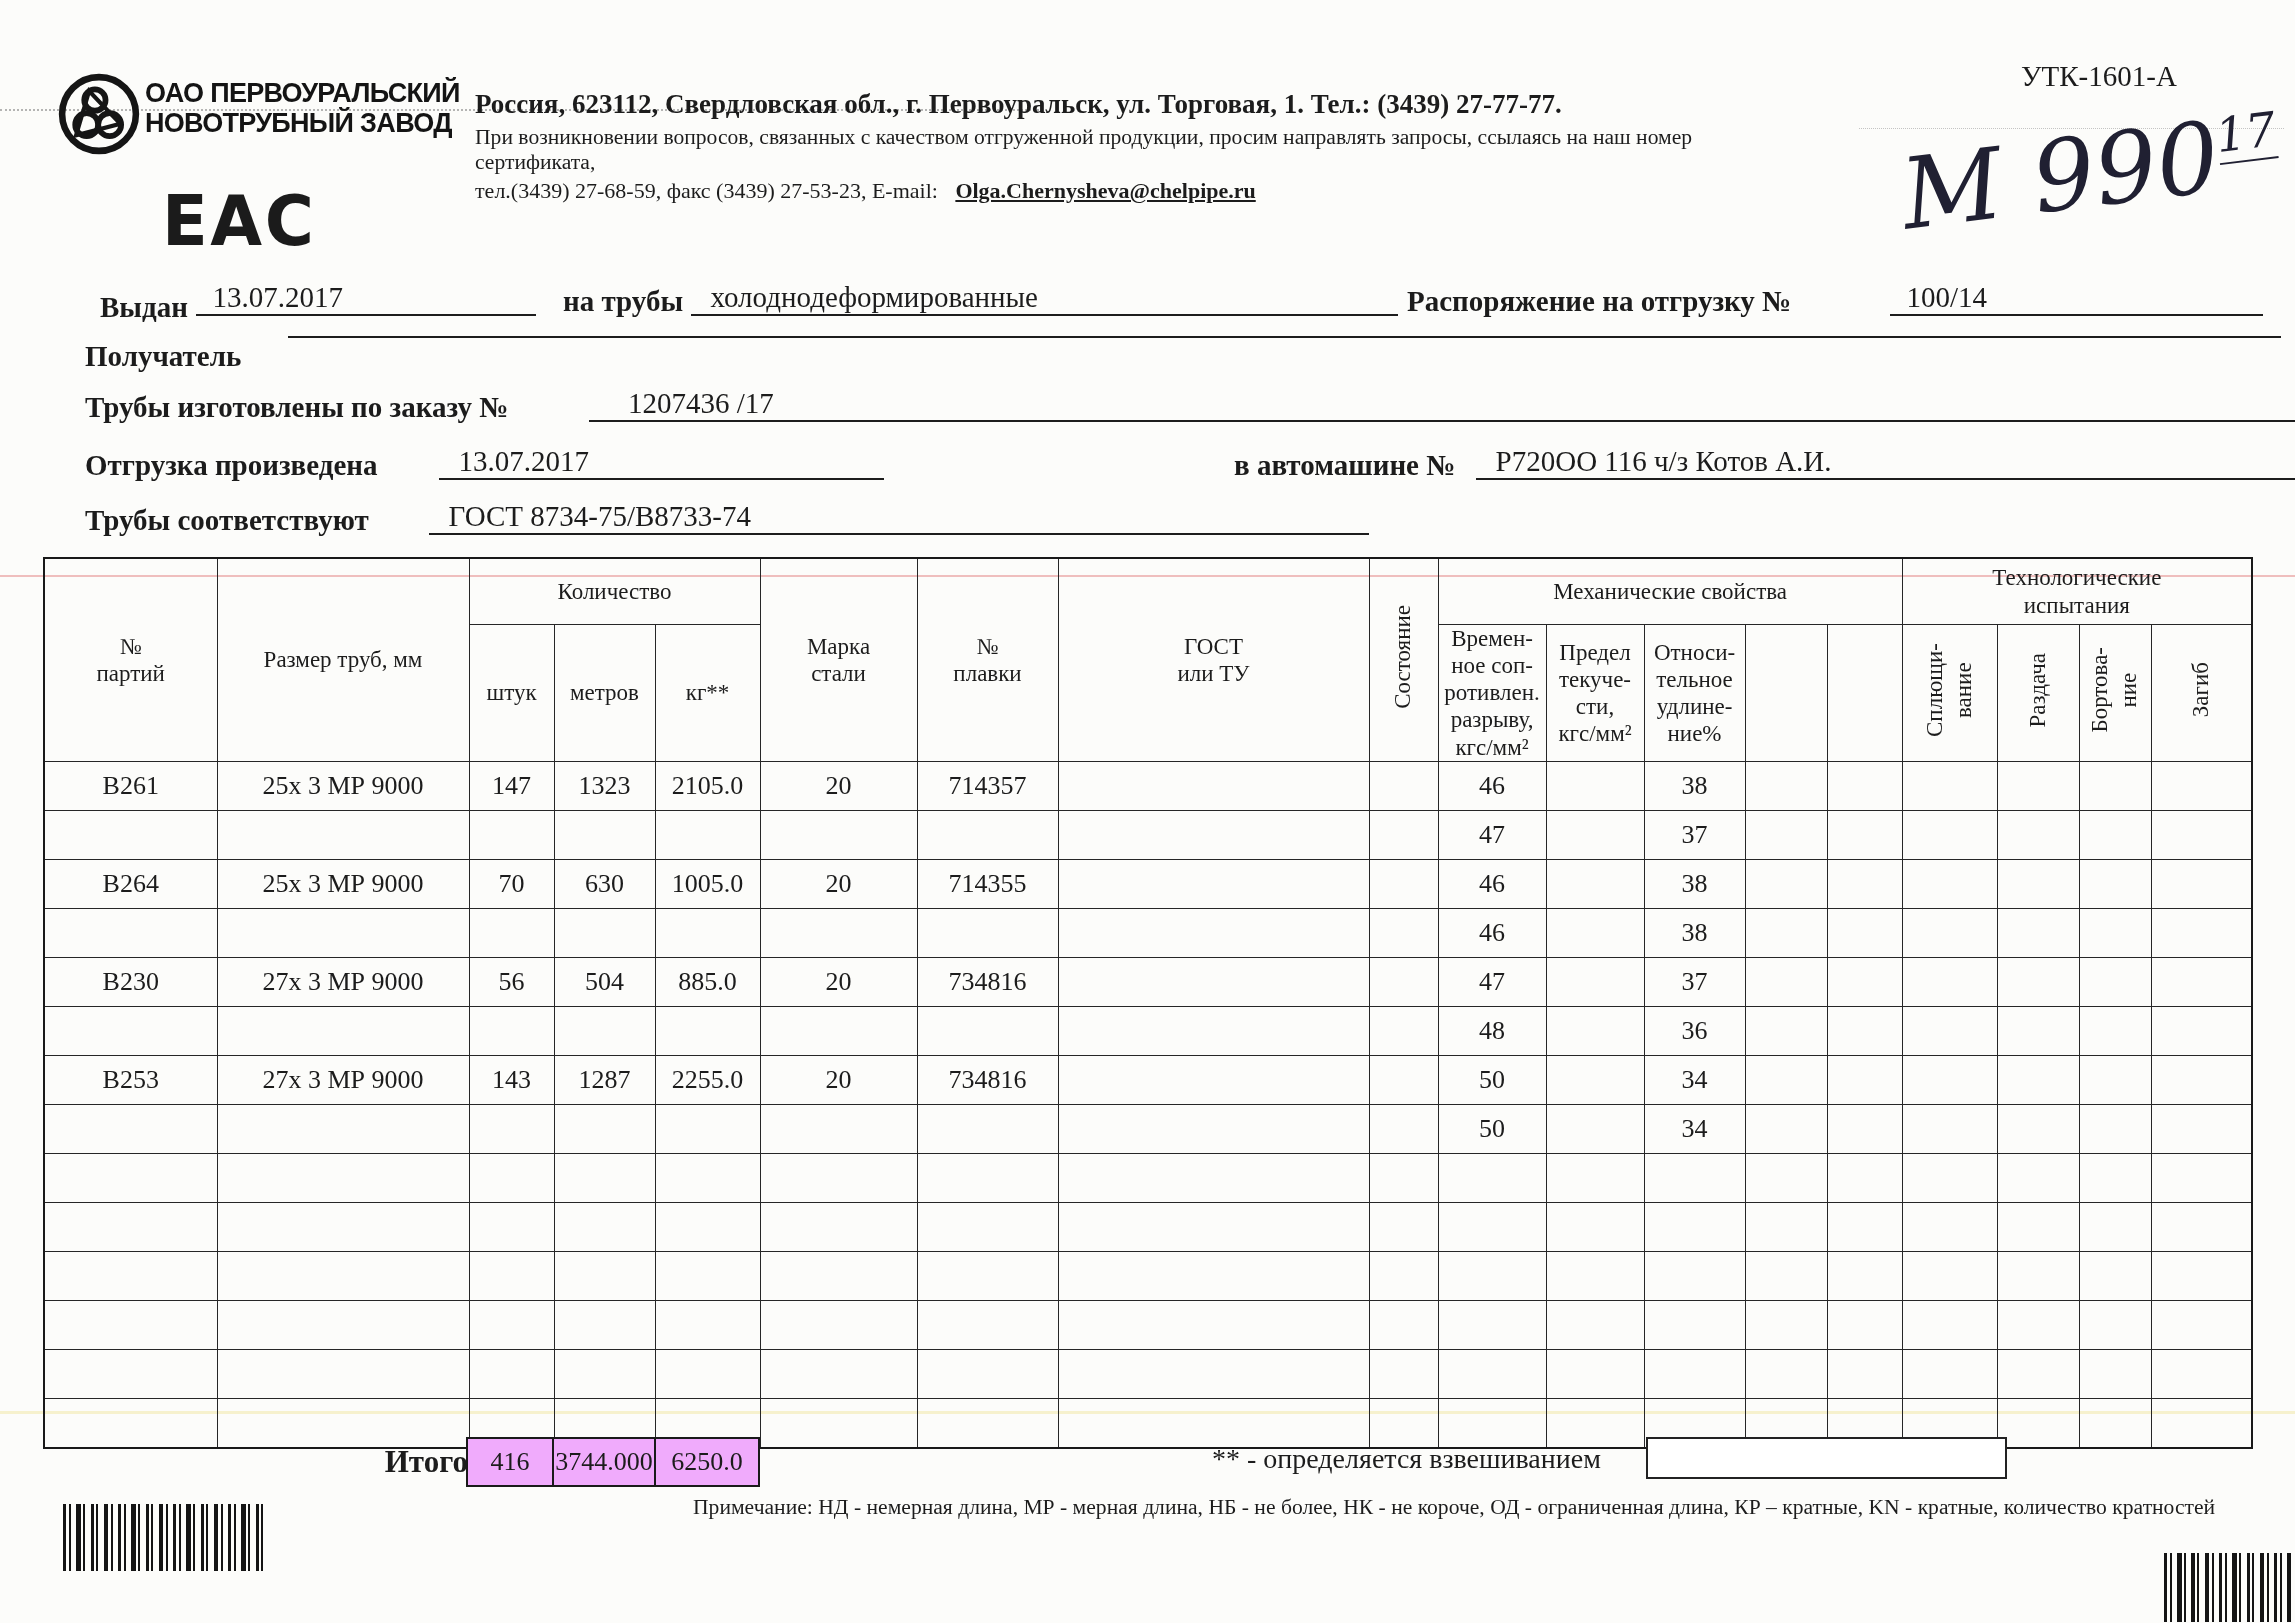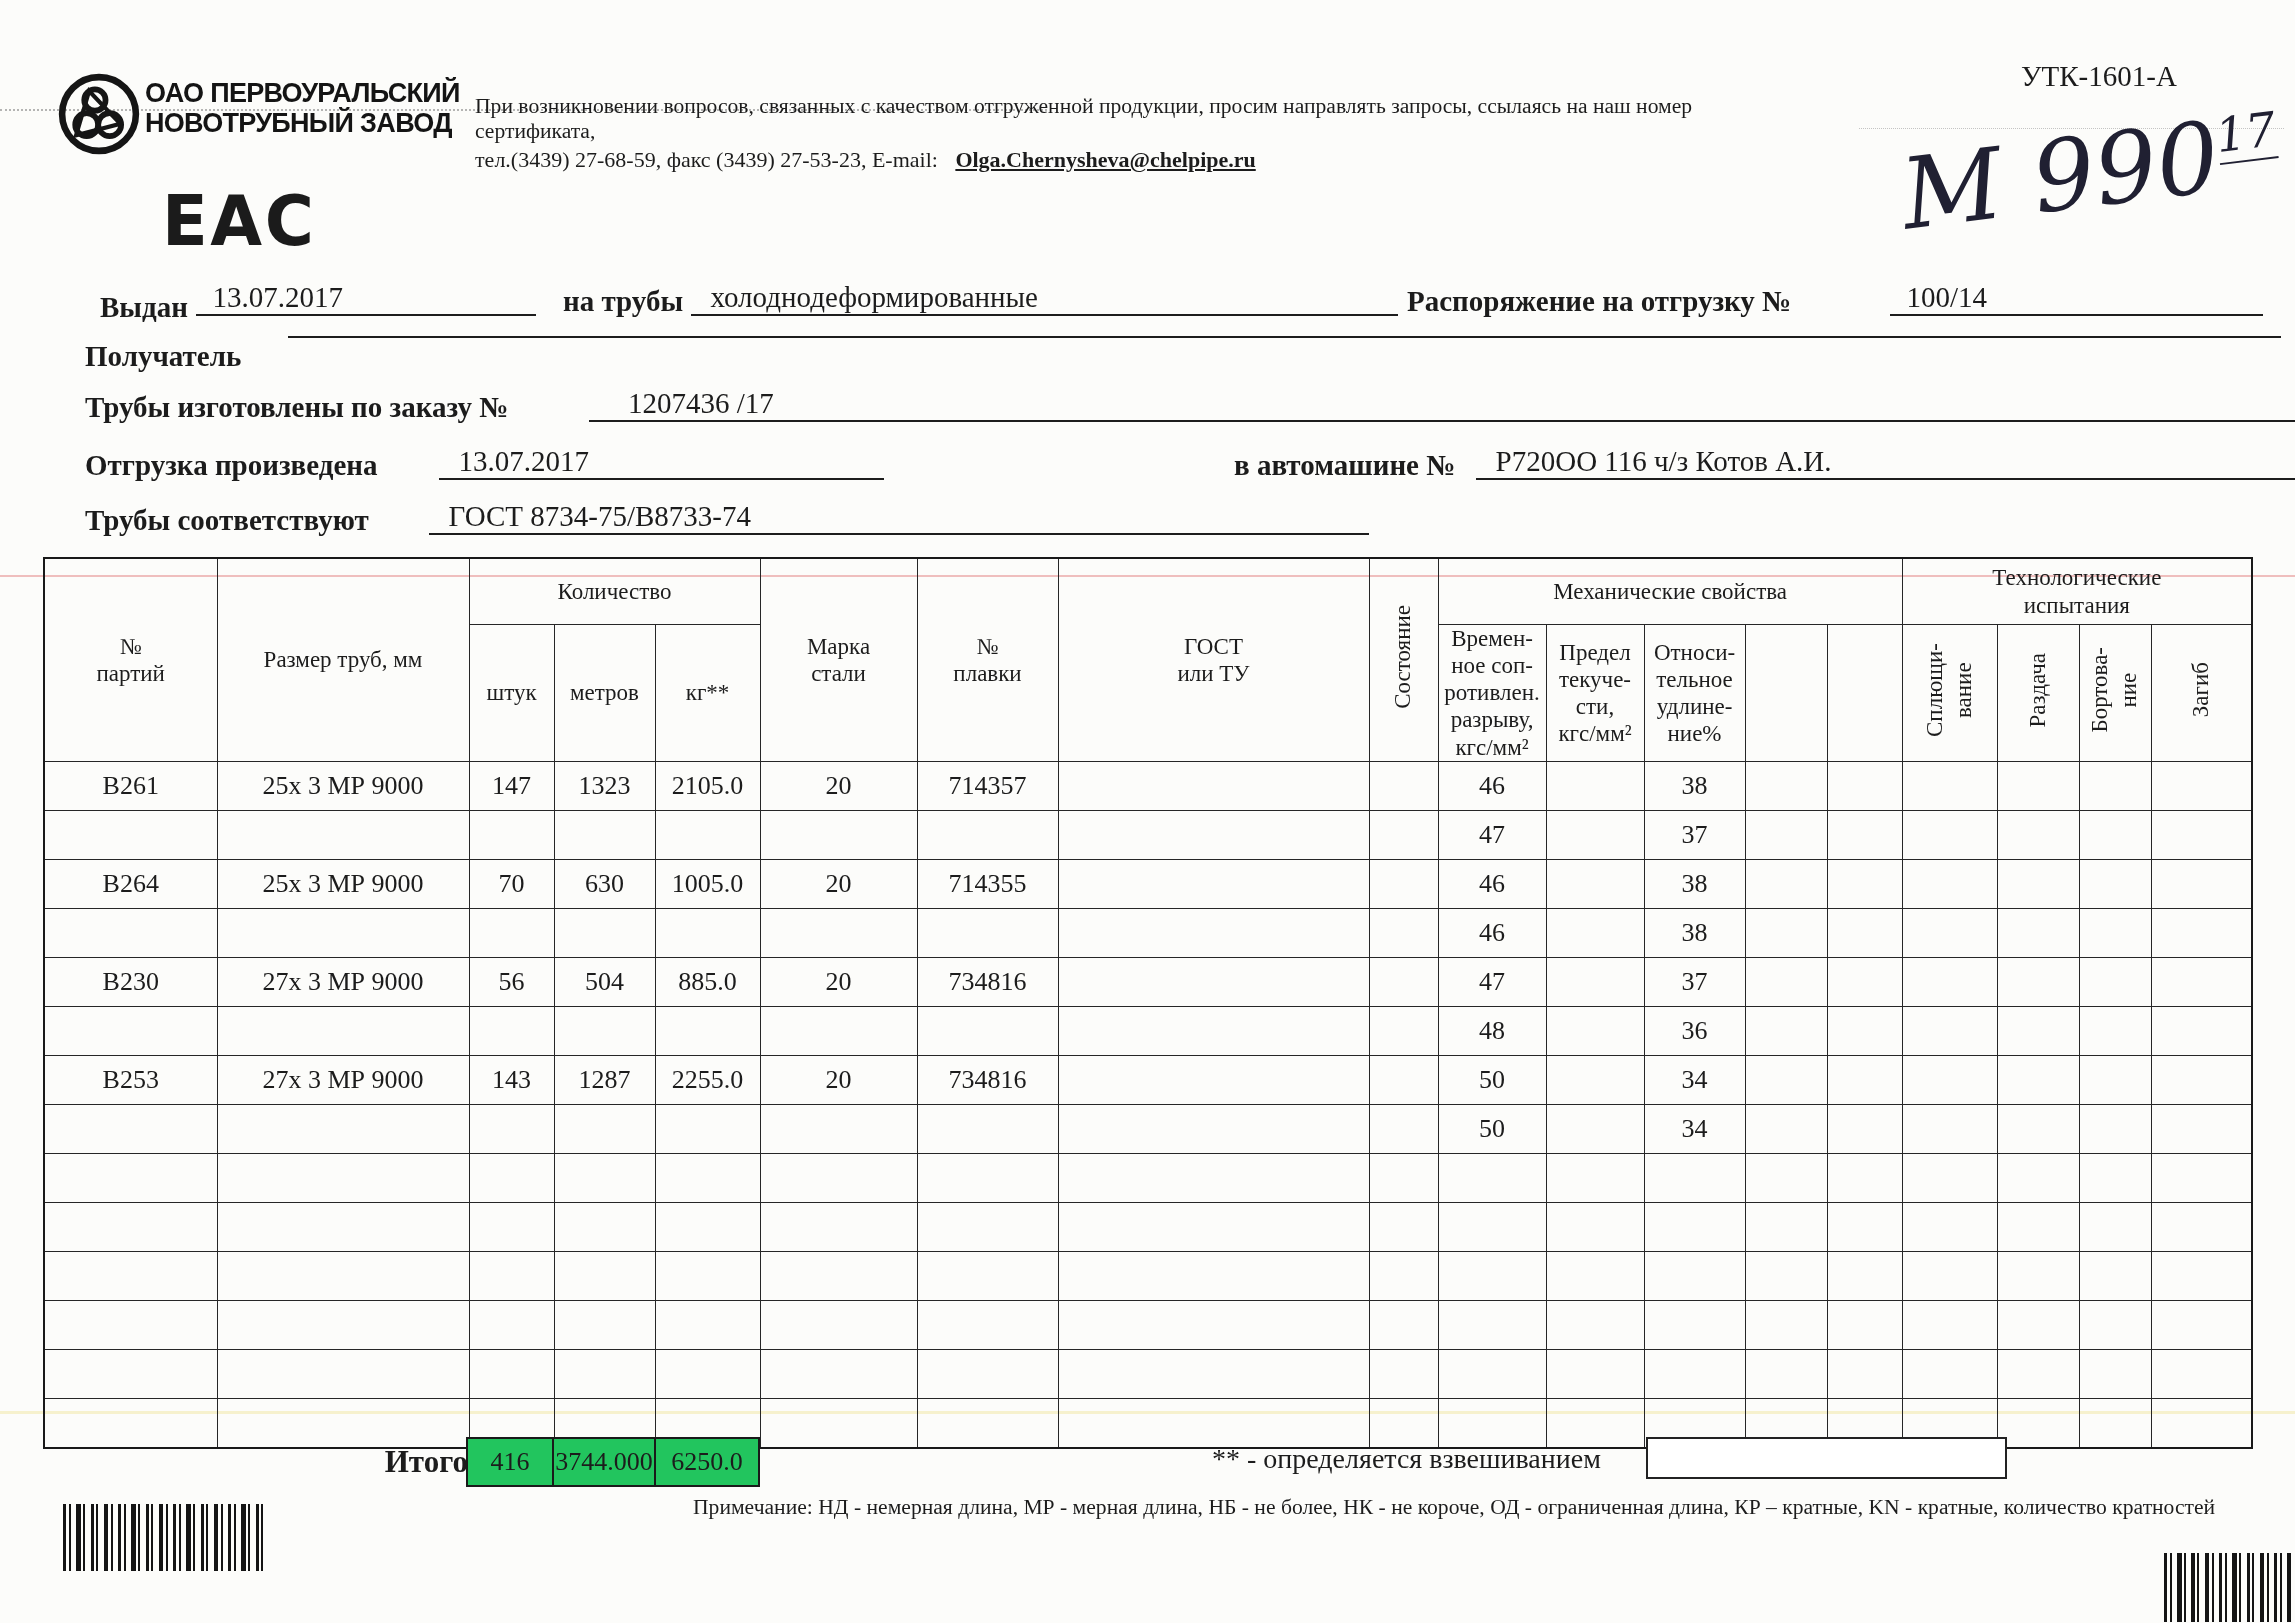--- a/index.html
+++ b/index.html
@@ -38,21 +38,21 @@
              vertical-align:middle;font-weight:normal;overflow:hidden;}
   table.cert{border:2.6px solid #191919;}
   table.cert thead th{font-size:23px;line-height:1.18;}
   table.cert thead tr.h1 th{height:65px;}
   table.cert thead tr.h2 th{height:135px;}
   table.cert tbody td{height:48px;font-size:26px;}
   .vert{writing-mode:vertical-rl;transform:rotate(180deg);margin:0 auto;display:inline-block;
         font-size:23px;line-height:1.25;}
   
   .totals-label{left:216px;top:1444px;width:252px;text-align:right;font-weight:bold;font-size:31px;}
-  .totals-boxes{left:466px;top:1437px;display:flex;border:2.6px solid #1a1a1a;background:#22c55e;}
+  .totals-boxes{left:466px;top:1437px;display:flex;border:2.6px solid #1a1a1a;background:#f0abfc;}
   .totals-boxes div{height:46px;line-height:46px;text-align:center;font-size:26px;
                     border-right:2px solid #1a1a1a;}
   .totals-boxes div:last-child{border-right:none;}
   .tb-pcs{width:84px;}.tb-m{width:100px;}.tb-kg{width:102px;}
   .footnote{left:1212px;top:1443px;font-size:28px;}
   .empty-box{left:1646px;top:1437px;width:357px;height:38px;border:2px solid #222;background:#fff;}
   .note{left:693px;top:1495px;font-size:21.6px;white-space:nowrap;}
   
   .barcode{background:repeating-linear-gradient(90deg,#141414 0 3.3px,#fcfcfa 3.3px 5.9px,#141414 5.9px 7.9px,
            #fcfcfa 7.9px 13px,#141414 13px 17.7px,#fcfcfa 17.7px 20px,#141414 20px 22px,#fcfcfa 22px 27.5px);}
@@ -81,20 +81,21 @@
     <circle cx="35" cy="63" r="14" fill="none" stroke="#151515" stroke-width="7"></circle>
     <circle cx="63" cy="63" r="14" fill="none" stroke="#151515" stroke-width="7"></circle>
   </svg>
   <div class="abs logo-text">
     <div>ОАО ПЕРВОУРАЛЬСКИЙ</div>
     <div>НОВОТРУБНЫЙ  ЗАВОД</div>
   </div>
   <div class="abs eac">ЕАС</div>
 
   <div class="abs contact">
+    <div class="l1">Россия, 623112, Свердловская обл., г. Первоуральск, ул. Торговая, 1. Тел.: (3439) 27-77-77.</div>
     <div class="l2">При возникновении вопросов, связанных с качеством отгруженной продукции, просим направлять запросы, ссылаясь на наш номер сертификата,</div>
     <div class="l3"><span>тел.(3439) 27-68-59, факс (3439) 27-53-23,  E-mail: </span><span class="email">Olga.Chernysheva@chelpipe.ru</span></div>
   </div>
 
   <div class="abs form-code">УТК-1601-А</div>
   <div class="abs handwritten"><span>М  990</span><span class="sup">17</span></div>
 
 
   <div class="abs lbl" style="left:100px;top:285px;margin-top:6px;">Выдан</div>
   <div class="abs val" style="left:196px;top:281px;width:324px;padding-left:16.4px;">13.07.2017</div>

